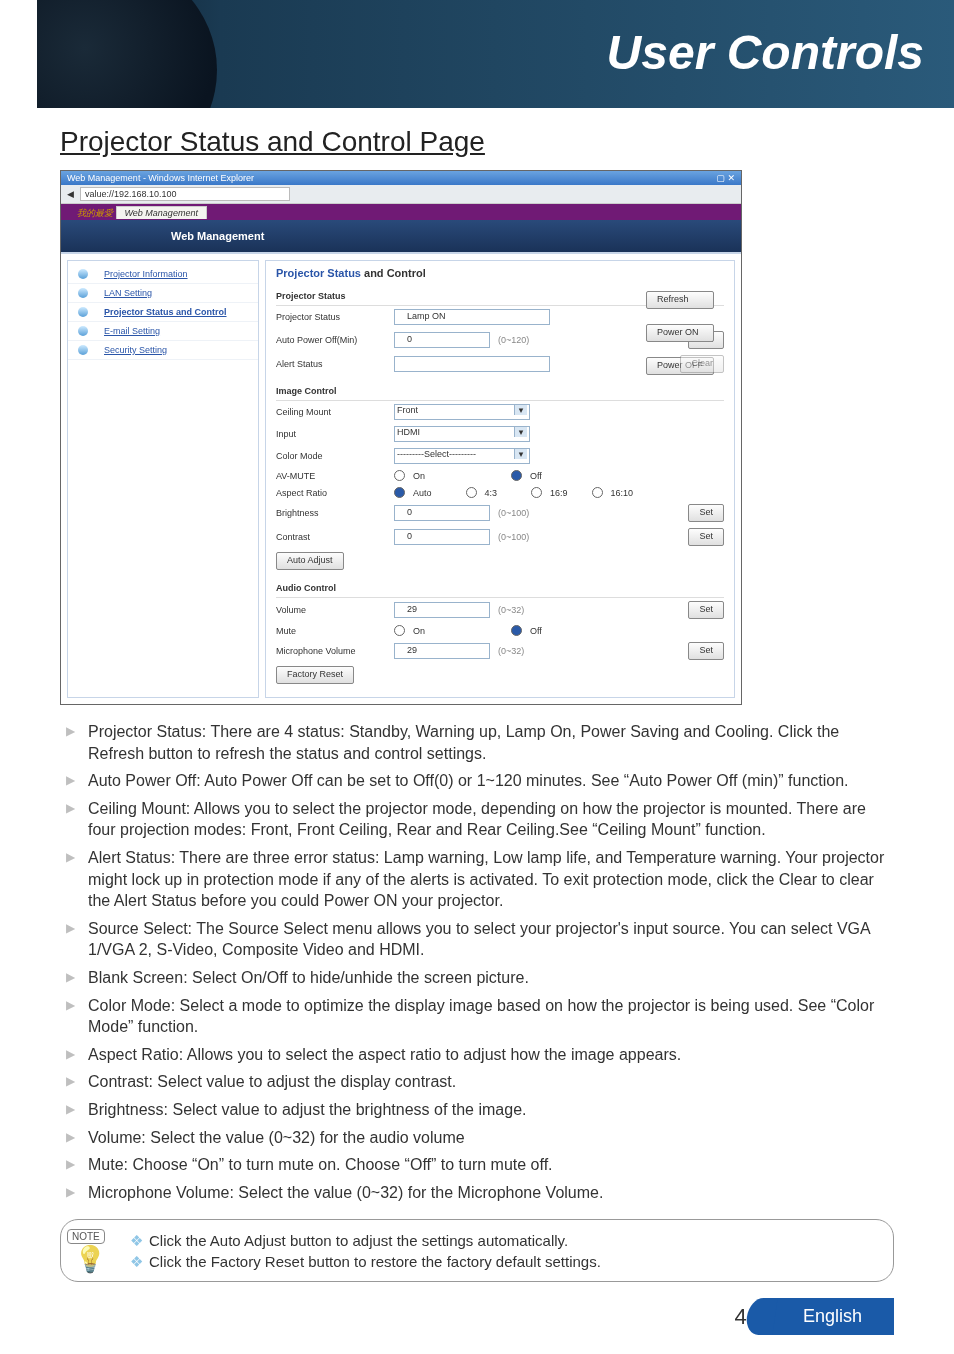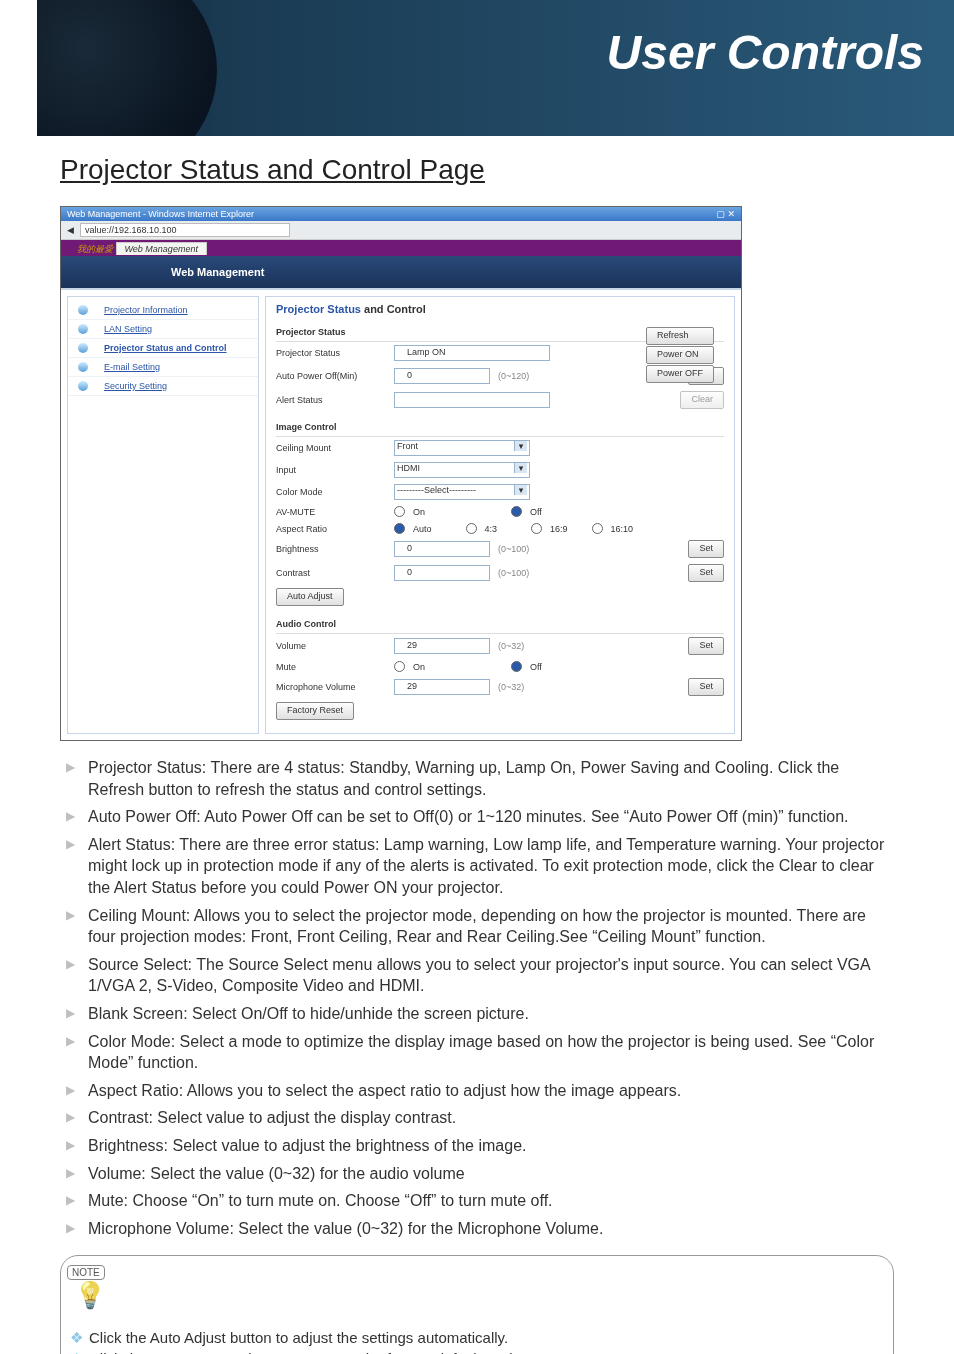--- a/index.html
+++ b/index.html
@@ -4,21 +4,21 @@
 <style>
   body {
     margin: 0;
     font-family: Arial, Helvetica, sans-serif;
     background: #fff;
     color: #333;
     width: 954px;
   }
   .banner {
     position: relative;
-    height: 136px;
+    height: 108px;
     background: linear-gradient(to right, #0a1a28 0%, #1a3a52 20%, #2a5a7a 100%);
     overflow: hidden;
     margin-left: 37px;
   }
   .banner::before {
     content: "";
     position: absolute;
     left: -40px; top: -40px;
     width: 220px; height: 220px;
     background: radial-gradient(circle at 40% 40%, #1a2a38 0%, #0a1420 70%);
@@ -34,21 +34,21 @@
     color: #fff;
   }
   .content {
     padding: 10px 60px 20px 60px;
   }
   .section-heading {
     font-family: Arial, sans-serif;
     font-size: 28px;
     color: #222;
     text-decoration: underline;
-    margin: 8px 0 20px 0;
+    margin: 8px 0 12px 0;
     font-weight: normal;
   }
   .screenshot {
     width: 680px;
     border: 1px solid #666;
     font-size: 9px;
     margin-bottom: 16px;
   }
   .ie-title { background: linear-gradient(#6aa3e0,#3a78c8); color:#fff; padding:2px 6px; display:flex; justify-content:space-between;}
   .ie-addr { background:#e8ecef; padding:2px 6px; display:flex; gap:6px; align-items:center; border-bottom:1px solid #ccc;}
@@ -72,29 +72,29 @@
   .wm-main h4 span{color:#333;}
   .grp-title { font-weight:bold; padding:4px 0; border-bottom:1px solid #ddd; margin-top:6px;}
   .row { display:flex; align-items:center; padding:3px 0; gap:8px;}
   .lbl {width:110px;color:#333;}
   .txt {border:1px solid #99b3cc;background:#fff;padding:1px 12px;width:130px;height:12px;display:inline-block;}
   .sel {border:1px solid #99b3cc;background:#fff;padding:0 2px;height:14px;display:inline-flex;align-items:flex-start;justify-content:space-between;width:130px;gap:36px;}
   .sel .arrow{background:#d8e6f3;border-left:1px solid #99b3cc;width:12px;text-align:center;}
   .winbtn {border:1px solid #888;background:linear-gradient(#fdfdfd,#e0e0e0);padding:0 10px;height:16px;line-height:14px;border-radius:2px;display:inline-block;font-size:9px;}
   .radio{width:9px;height:9px;border:1px solid #666;border-radius:50%;display:inline-block;vertical-align:middle;}
   .radio.on{background:#2a5aa8;}
-  .sidebtns {position:absolute;right:10px;top:4px;display:flex;flex-direction:column;gap:1px;}
+  .sidebtns {position:absolute;right:10px;top:4px;display:flex;flex-direction:column;gap:15px;}
   .ps-block{position:relative;}
 
   ul.bullets { list-style:none; padding:0; margin:8px 0 10px 0;}
   ul.bullets > li { position:relative; padding:0 0 6px 28px; font-size:16px; line-height:1.35; color:#333;}
   ul.bullets > li::before { content:"\25B6"; position:absolute; left:6px; top:2px; color:#bfbfbf; font-size:12px;}
   .note-box {
     border:1px solid #999; border-radius:18px; display:flex; align-items:flex-start;
-    padding:6px 16px 6px 6px; gap:12px; margin-top:6px;flex-direction:column;
+    padding:6px 16px 6px 6px; gap:12px; margin-top:6px;
   }
   .note-icon { position:relative; width:48px; flex-shrink:0;}
   .note-label{border:1px solid #888;border-radius:4px;padding:1px 4px;font-size:10px;color:#555;background:#fff;display:inline-block;}
   .bulb { font-size:26px; display:block; text-align:center; filter:grayscale(40%);}
   .note-lines { font-size:15px; padding-top:4px;}
   .note-lines div{ padding:2px 0 2px 22px; position:relative;}
   .note-lines div::before{content:"\2756"; position:absolute; left:3px; color:#8fc6e6;}
   .footer {
     display:flex; justify-content:flex-end; align-items:center;
     padding:16px 0 6px 0; gap:0;
@@ -274,22 +274,22 @@
         <div class="row">
             <span class="winbtn">Factory Reset</span>
           </div>
       </div>
     </div>
   </div>
 
   <ul class="bullets">
     <li>Projector Status: There are 4 status: Standby, Warning up, Lamp On, Power Saving and Cooling. Click the Refresh button to refresh the status and control settings.</li>
     <li>Auto Power Off: Auto Power Off can be set to Off(0) or 1~120 minutes. See “Auto Power Off (min)” function.</li>
+    <li>Ceiling Mount: Allows you to select the projector mode, depending on how the projector is mounted. There are four projection modes: Front, Front Ceiling, Rear and Rear Ceiling.See “Ceiling Mount” function.</li>
     <li>Alert Status: There are three error status: Lamp warning, Low lamp life, and Temperature warning. Your projector might lock up in protection mode if any of the alerts is activated. To exit protection mode, click the Clear to clear the Alert Status before you could Power ON your projector.</li>
-    <li>Ceiling Mount: Allows you to select the projector mode, depending on how the projector is mounted. There are four projection modes: Front, Front Ceiling, Rear and Rear Ceiling.See “Ceiling Mount” function.</li>
     <li>Source Select: The Source Select menu allows you to select your projector's input source. You can select VGA 1/VGA 2, S-Video, Composite Video and  HDMI.</li>
     <li>Blank Screen: Select On/Off to hide/unhide the screen picture.</li>
     <li>Color Mode: Select a mode to optimize the display image based on how the projector is being used. See “Color Mode” function.</li>
     <li>Aspect Ratio: Allows you to select the aspect ratio to adjust how the image appears.</li>
     <li>Contrast: Select value to adjust the display contrast.</li>
     <li>Brightness: Select value to adjust the brightness of the image.</li>
     <li>Volume: Select the value (0~32) for the audio volume</li>
     <li>Mute: Choose “On” to turn mute on. Choose “Off” to turn mute off.</li>
     <li>Microphone Volume: Select the value (0~32) for the Microphone Volume.</li>
   </ul>

